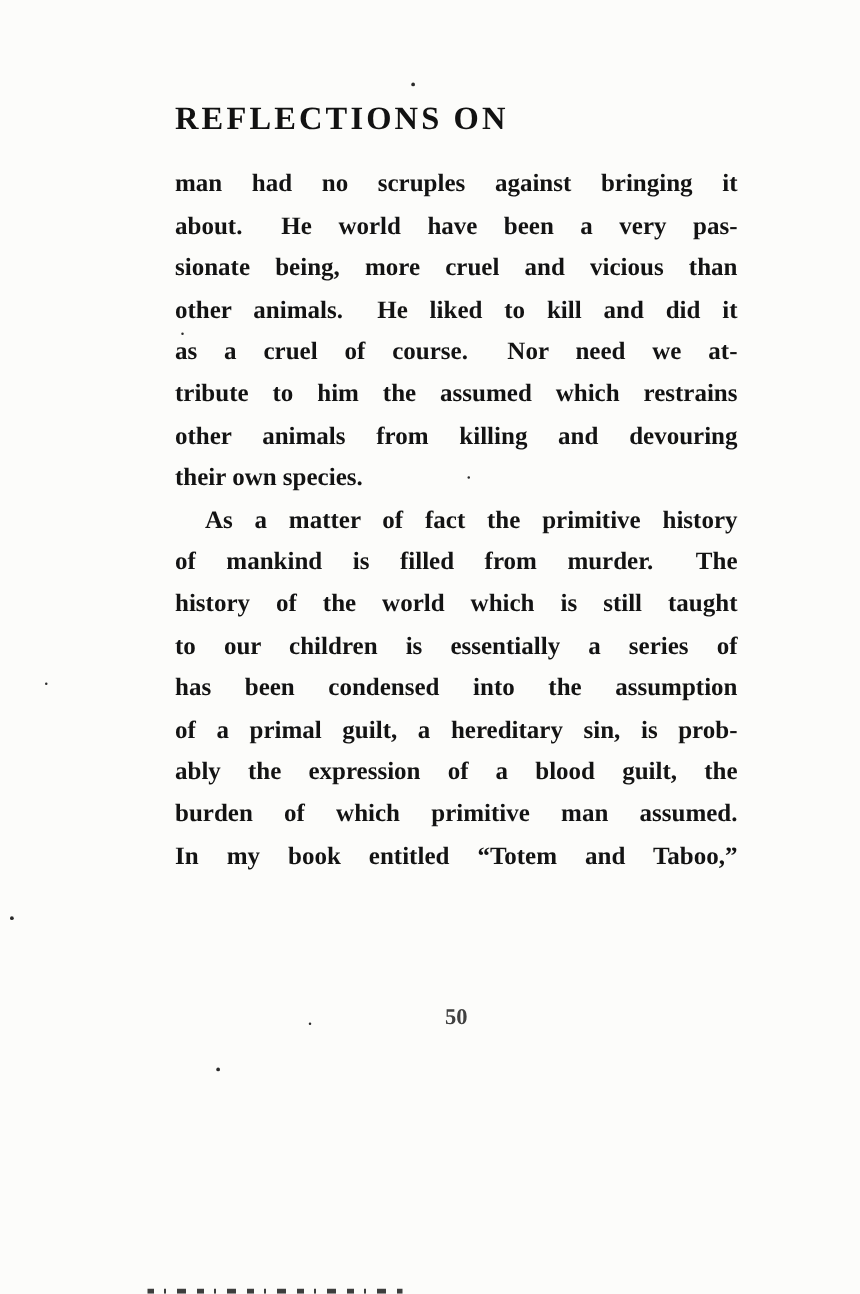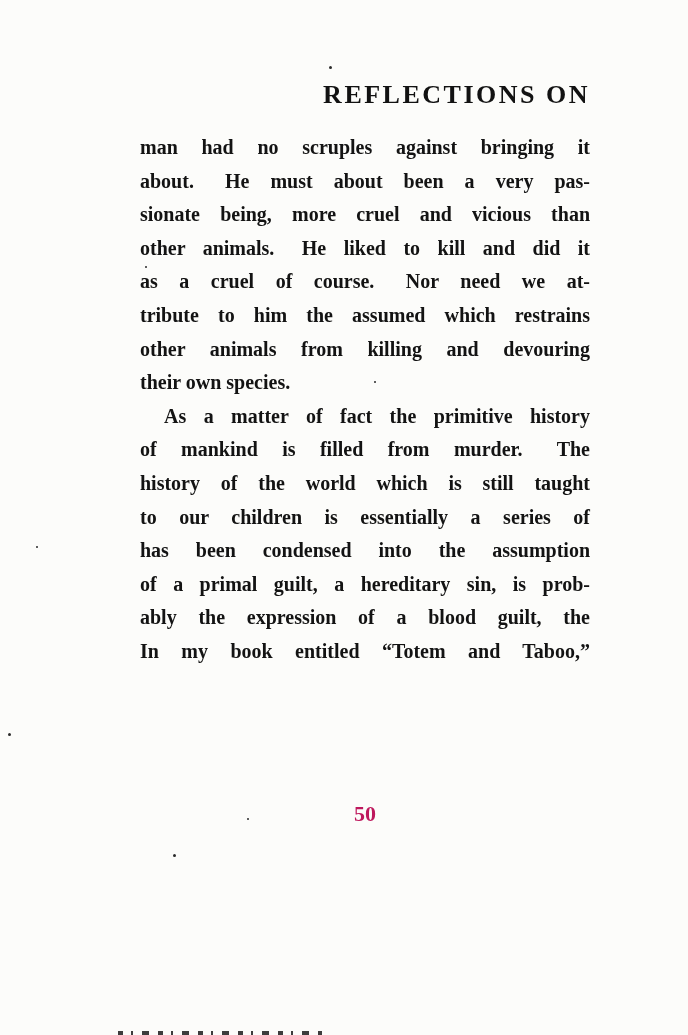--- a/index.html
+++ b/index.html
@@ -21,21 +21,21 @@
     left: 140px;
     top: 0;
     width: 450px;
     height: 100%;
   }
   .running-header {
     position: absolute;
     top: 80px;
     left: 0;
     width: 100%;
-    text-align: right;
+    text-align: left;
     font-size: 26px;
     font-weight: 700;
     letter-spacing: 2.5px;
     white-space: nowrap;
     color: #121212;
   }
   .body-text {
     position: absolute;
     top: 131px;
     left: 0;
@@ -59,24 +59,24 @@
   }
   .line.indent {
     padding-left: 24px;
   }
   .page-number {
     position: absolute;
     top: 797px;
     left: 0;
     width: 100%;
     text-align: center;
-    font-size: 22px;
+    font-size: 18px;
     font-weight: 700;
     line-height: 33.6px;
-    color: #be185d;
+    color: #404040;
   }
   .speck {
     position: absolute;
     background: #2a2a2a;
     border-radius: 50%;
   }
   .speck.s2 { width: 2px; height: 2px; }
   .speck.s3 { width: 3px; height: 3px; }
   .cutoff-fragment {
     position: absolute;
@@ -95,34 +95,35 @@
 <body>
 
 <div class="book-page">
 
   <div class="text-column">
 
     <div class="running-header">REFLECTIONS ON</div>
 
     <div class="body-text">
       <div class="line">man had no scruples against bringing it</div>
-      <div class="line">about.  He must about been a very pas-</div>
+      <div class="line">about.  He world have been a very pas-</div>
       <div class="line">sionate being, more cruel and vicious than</div>
       <div class="line">other animals.  He liked to kill and did it</div>
       <div class="line">as a cruel of course.  Nor need we at-</div>
       <div class="line">tribute to him the assumed which restrains</div>
       <div class="line">other animals from killing and devouring</div>
       <div class="line para-end">their own species.</div>
       <div class="line indent">As a matter of fact the primitive history</div>
       <div class="line">of mankind is filled from murder.  The</div>
       <div class="line">history of the world which is still taught</div>
       <div class="line">to our children is essentially a series of</div>
       <div class="line">has been condensed into the assumption</div>
       <div class="line">of a primal guilt, a hereditary sin, is prob-</div>
       <div class="line">ably the expression of a blood guilt, the</div>
+      <div class="line">burden of which primitive man assumed.</div>
       <div class="line">In my book entitled “Totem and Taboo,”</div>
     </div>
 
     <div class="page-number">50</div>
 
   </div>
 
   <span class="speck s3" style="left:329px; top:66px;"></span>
   <span class="speck s2" style="left:145px; top:266px;"></span>
   <span class="speck s2" style="left:374px; top:381px;"></span>

